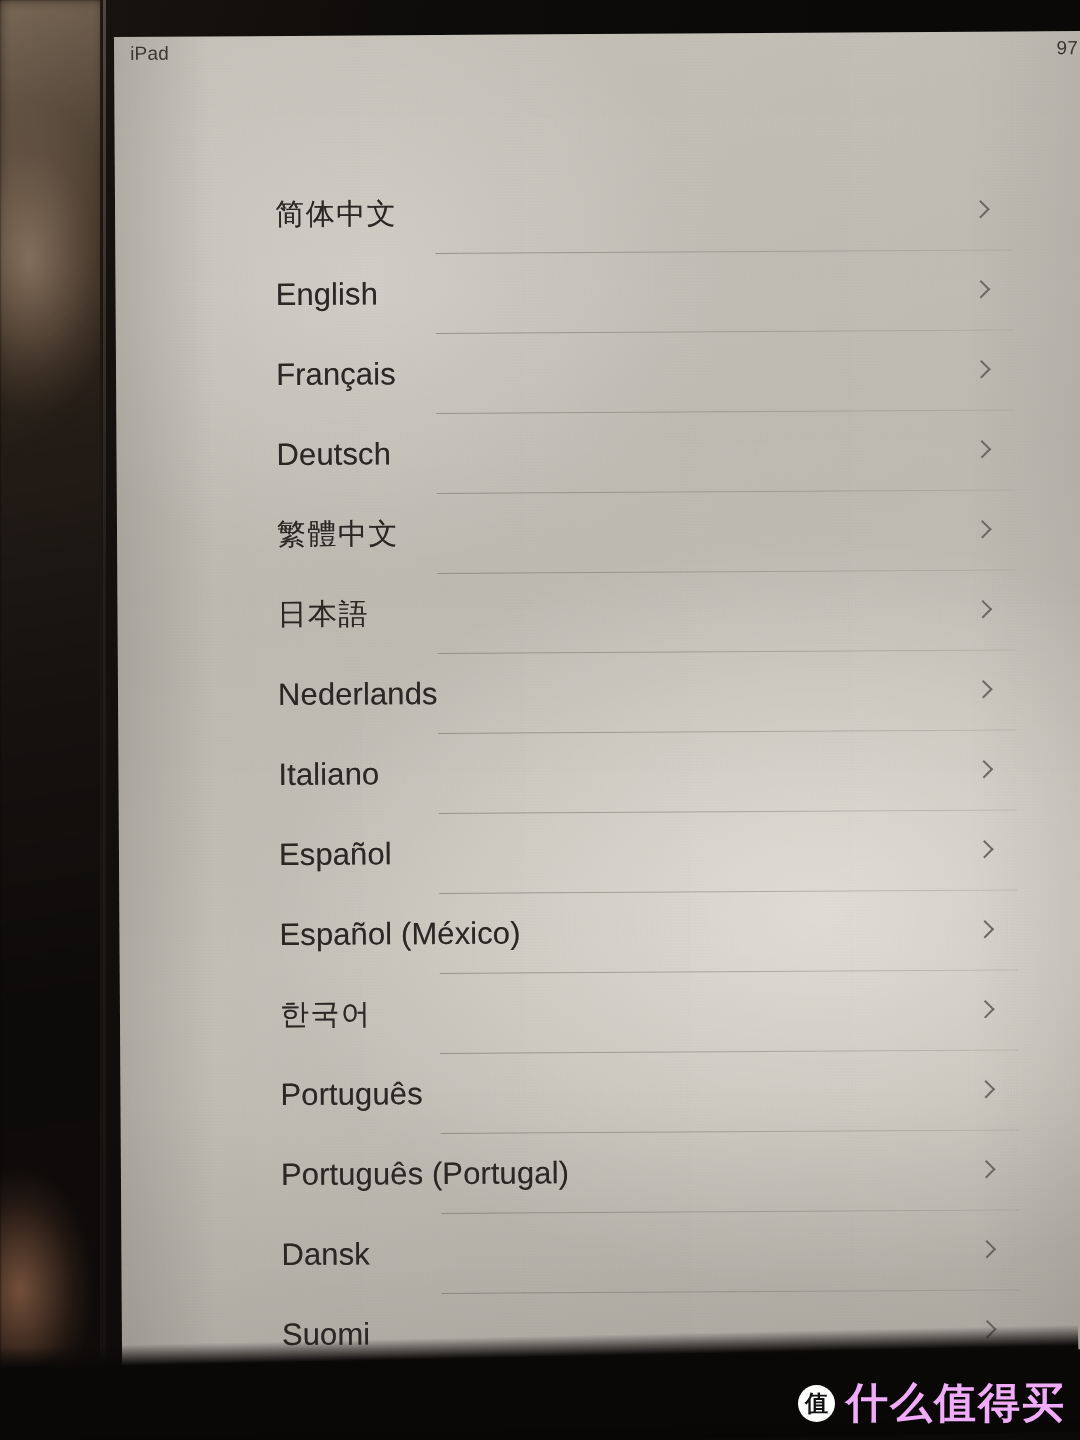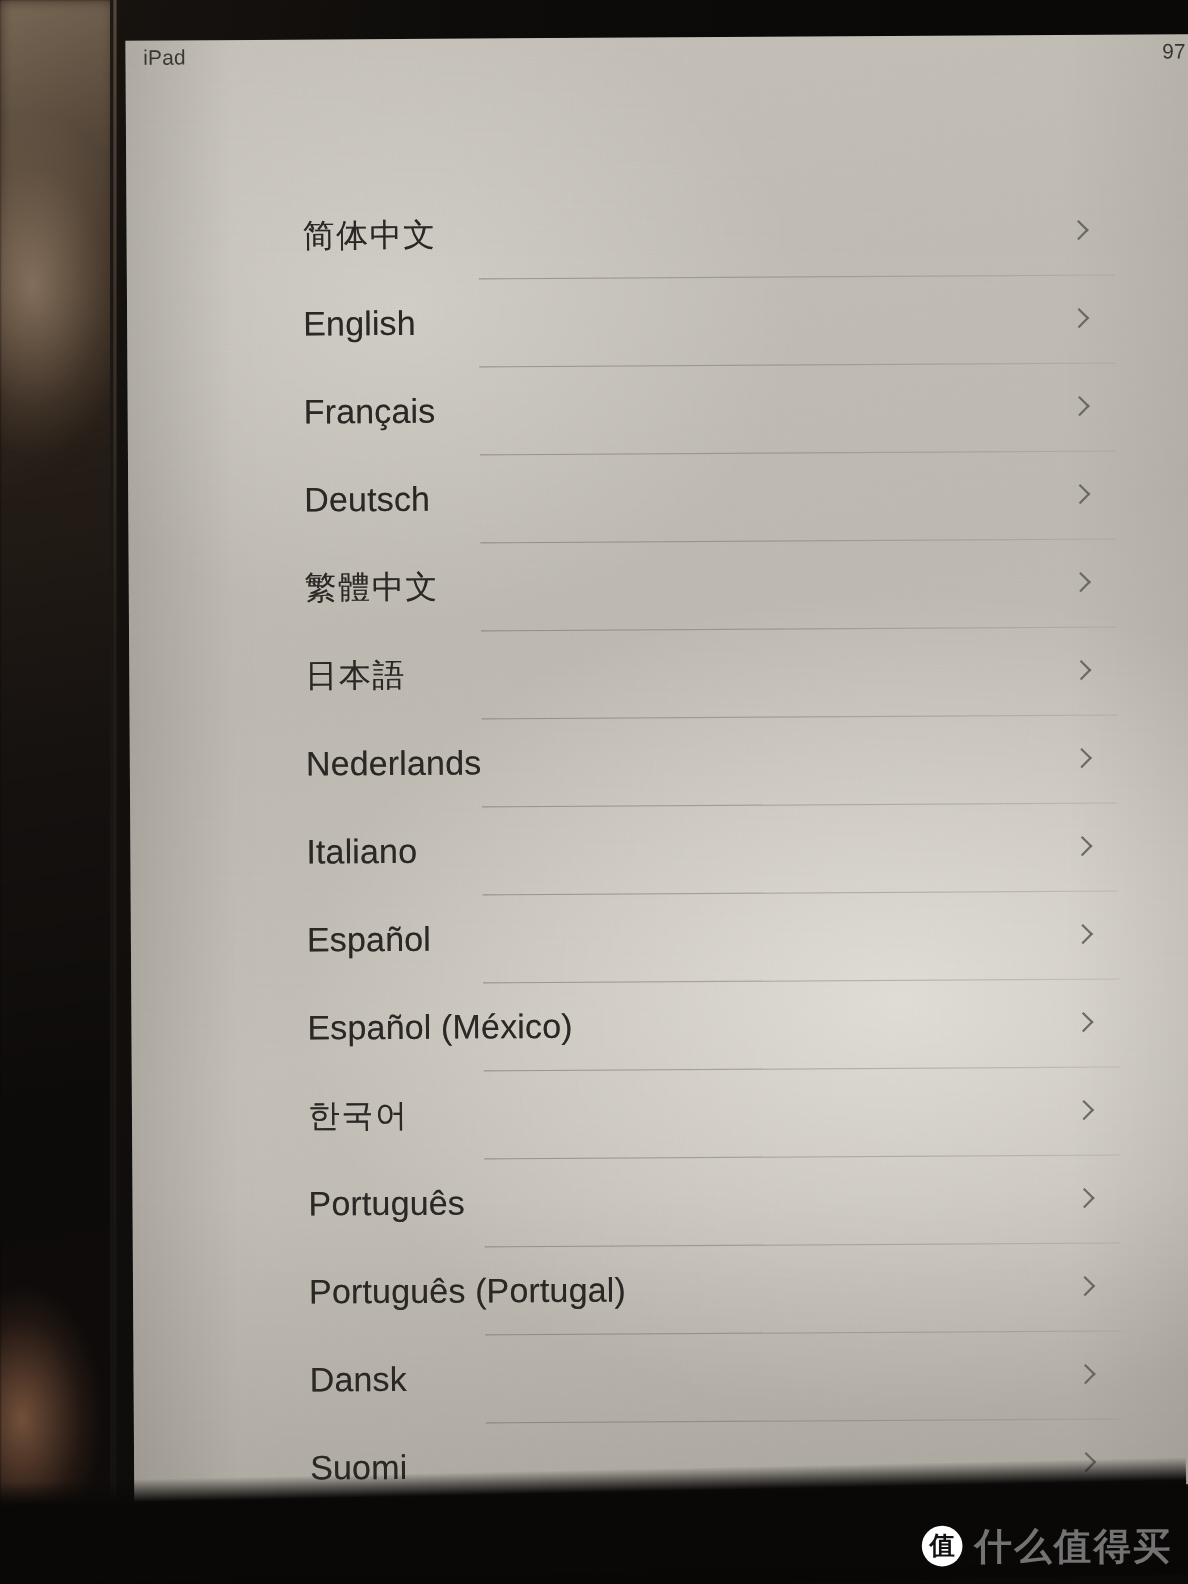--- a/index.html
+++ b/index.html
@@ -203,22 +203,22 @@
     background: #fff;
     color: #111;
     display: flex;
     align-items: center;
     justify-content: center;
     font-size: 23px;
     font-weight: bold;
     line-height: 1;
   }
   .wm-text {
-    color: #737373;
-    font-size: 34px;
+    color: #f0abfc;
+    font-size: 42px;
     font-weight: bold;
     letter-spacing: 2px;
     line-height: 1;
   }
 </style>
 </head>
 <body>
 
 <div id="photo">
 

